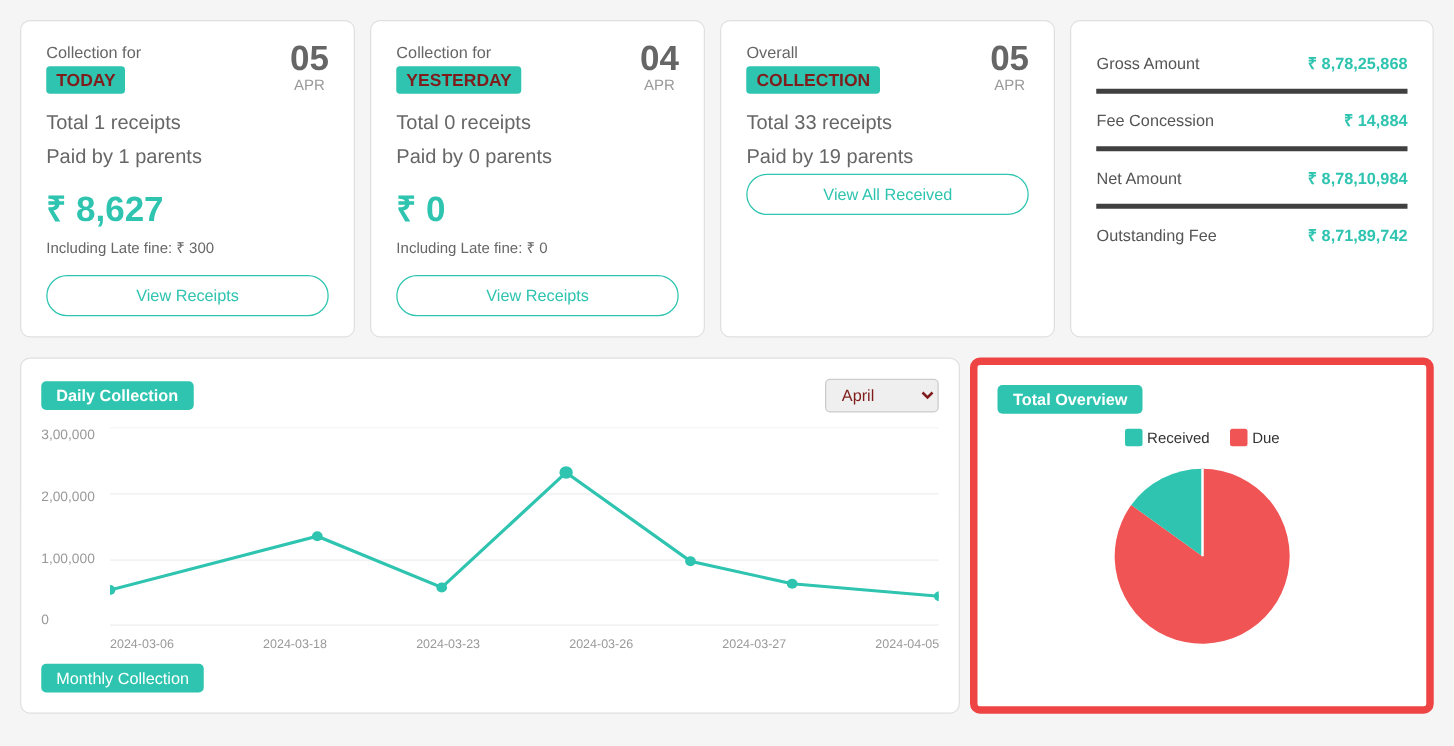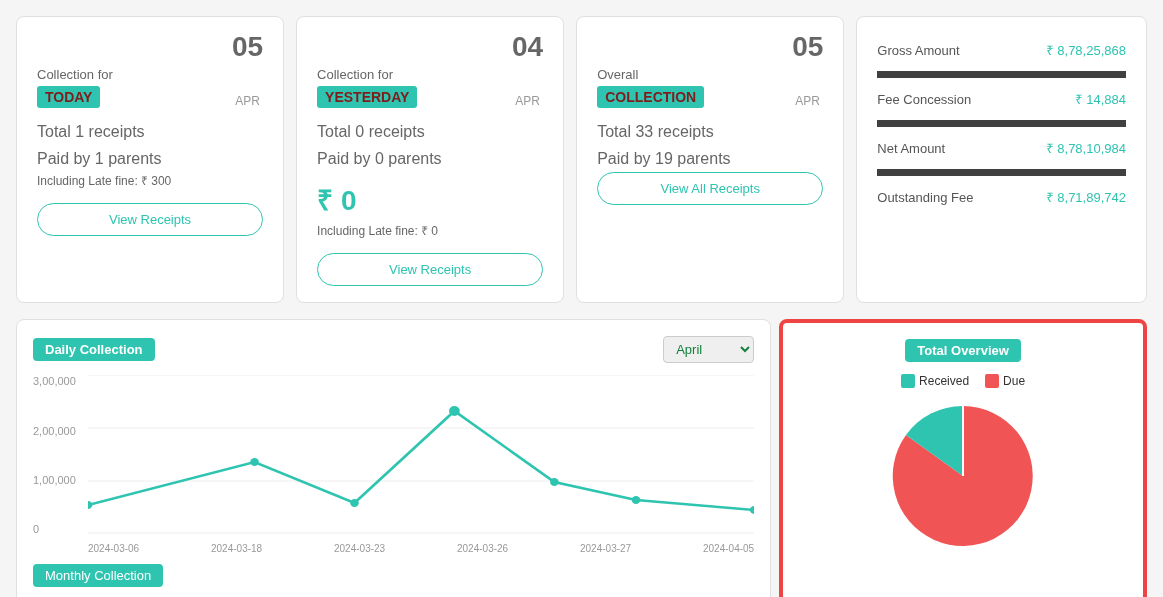--- a/index.html
+++ b/index.html
@@ -53,21 +53,20 @@
     .date-num {
       font-size: 28px;
       font-weight: bold;
       color: #666;
       line-height: 1;
     }
     .date-month {
       font-size: 12px;
       color: #999;
       text-align: center;
-      margin-top: 33px;
     }
     .card-receipts {
       font-size: 16px;
       color: #666;
       margin-top: 10px;
       line-height: 1.7;
     }
     .card-amount {
       font-size: 28px;
       font-weight: bold;
@@ -89,53 +88,52 @@
       cursor: pointer;
       font-size: 13px;
     }
 
     
     .summary-row {
       display: flex;
       justify-content: space-between;
       align-items: center;
       padding: 12px 0;
-      border-bottom: 7px solid #404040;
+      border-bottom: 4px solid #404040;
     }
     .summary-row:last-child { border-bottom: none; text-align: right; }
     .summary-label {
       font-size: 13px;
       color: #555;
     }
     .summary-value {
       font-size: 13px;
       color: #2ec4b0;
-      font-weight: normal;
+      font-weight: bold;
     }
 
     
     .bottom-row {
       display: flex;
       gap: 8px;
     }
     .chart-card {
       flex: 2.2;
       background: #fff;
       border-radius: 8px;
       border: 1px solid #e0e0e0;
       padding: 16px;
       position: relative;
     }
     .overview-card {
       flex: 1;
       background: #fff;
       border-radius: 8px;
-      border: 4px solid #ef4444;
+      border: 6px solid #ef4444;
       padding: 16px;
-      text-align: center;
     }
     .chart-header {
       display: flex;
       justify-content: space-between;
       align-items: center;
       margin-bottom: 12px;
     }
     .chart-title {
       background: #2ec4b0;
       color: #fff;
@@ -143,21 +141,21 @@
       font-weight: bold;
       padding: 4px 12px;
       border-radius: 4px;
       display: inline-block;
     }
     .month-select {
       border: 1px solid #ccc;
       border-radius: 4px;
       padding: 4px 8px;
       font-size: 13px;
-      color: #15803d;
+      color: #7f1d1d;
       cursor: pointer;
     }
     .chart-area {
       position: relative;
       height: 160px;
       margin-bottom: 8px;
     }
     .y-labels {
       position: absolute;
       left: 0;
@@ -243,20 +241,21 @@
       </div>
       <div class="date-block">
         <div class="date-num">05</div>
         <div class="date-month">APR</div>
       </div>
     </div>
     <div class="card-receipts">
       <div>Total 1 receipts</div>
       <div>Paid by 1 parents</div>
     </div>
+    <div class="card-amount">₹ 8,627</div>
     <div class="card-fine">Including Late fine: ₹ 300</div>
     <button class="view-btn">View Receipts</button>
   </div>
 
   <div class="card collection-card">
     <div class="card-header">
       <div>
         <div class="card-label">Collection for</div>
         <span class="badge">YESTERDAY</span>
       </div>
@@ -282,21 +281,21 @@
       </div>
       <div class="date-block">
         <div class="date-num">05</div>
         <div class="date-month">APR</div>
       </div>
     </div>
     <div class="card-receipts">
       <div>Total 33 receipts</div>
       <div>Paid by 19 parents</div>
     </div>
-    <button class="view-btn">View All Receipts</button>
+    <button class="view-btn">View All Received</button>
   </div>
 
   <div class="card summary-card">
     <div class="summary-row">
       <span class="summary-label">Gross Amount</span>
       <span class="summary-value">₹ 8,78,25,868</span>
     </div>
     <div class="summary-row">
       <span class="summary-label">Fee Concession</span>
       <span class="summary-value">₹ 14,884</span>

